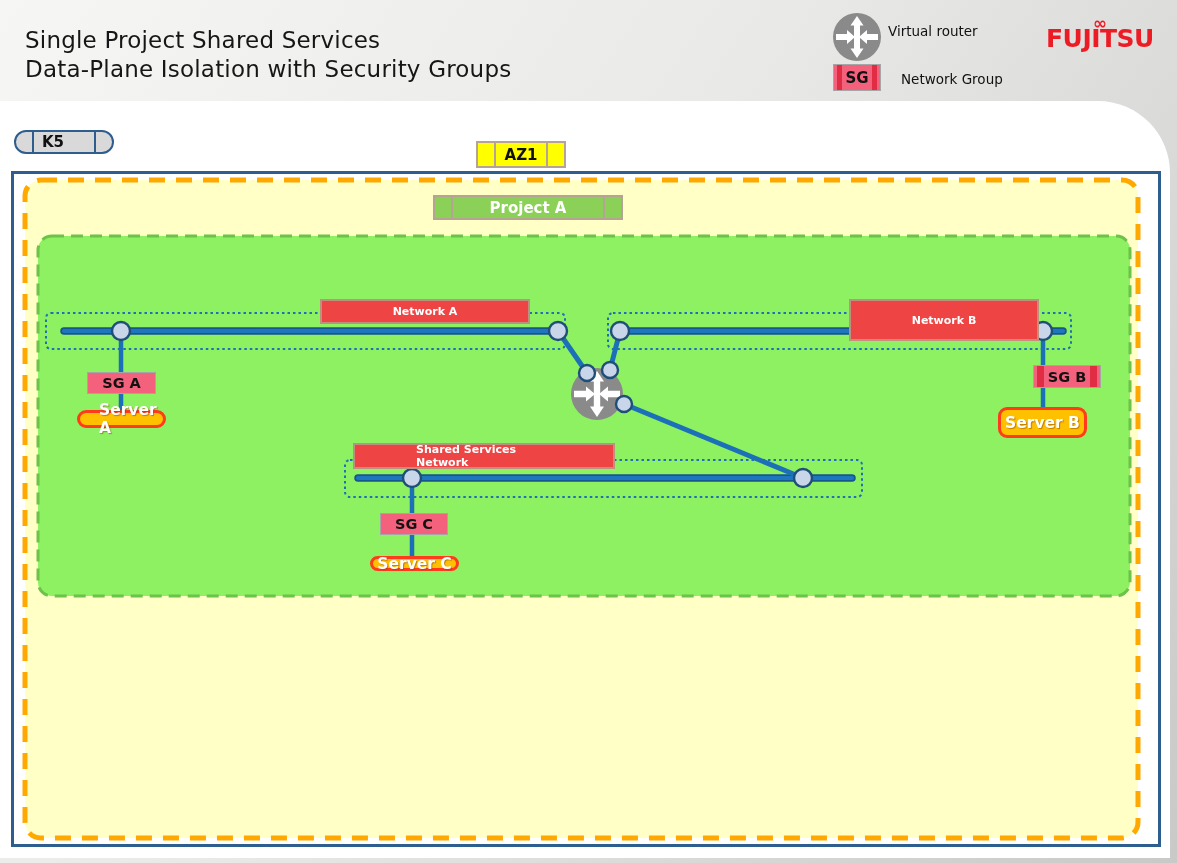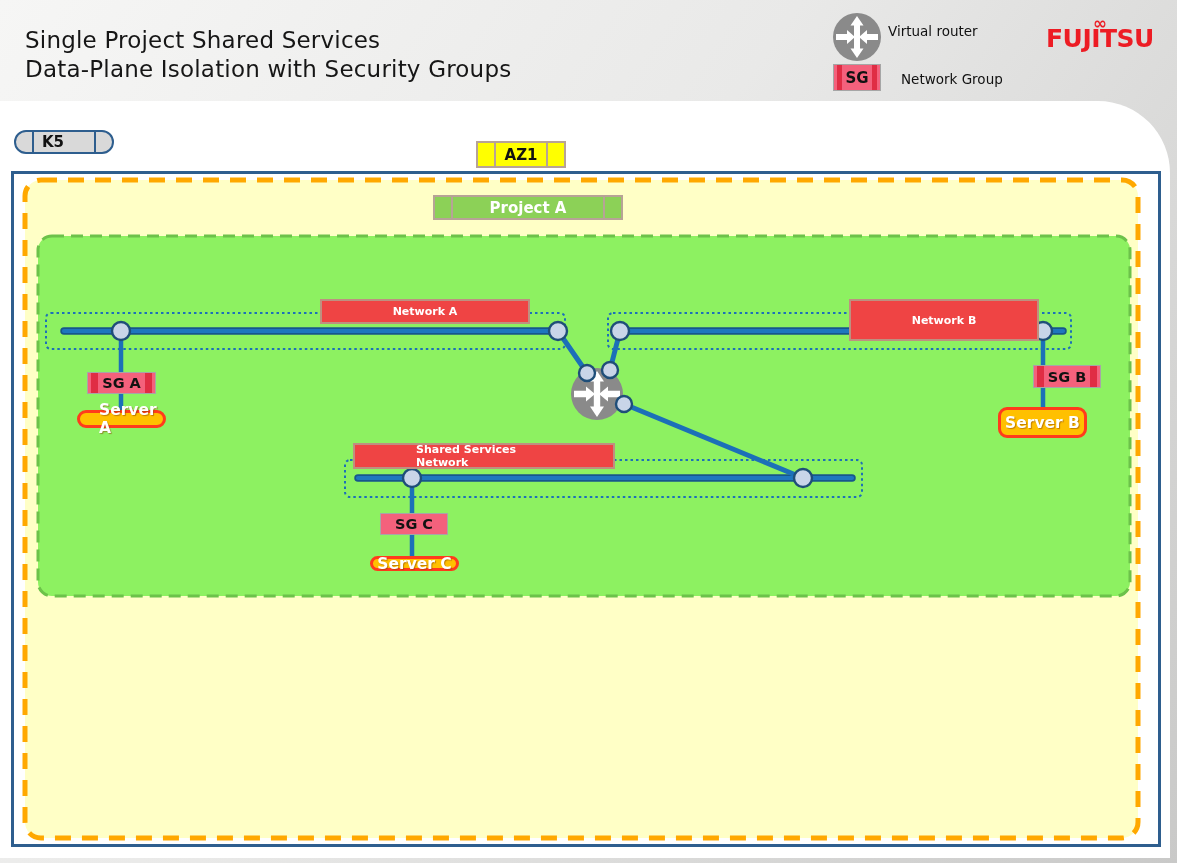--- a/index.html
+++ b/index.html
@@ -179,21 +179,21 @@
   <span class="mid">Network B</span>
   <span class="seg seg-r"></span>
 </div>
 
 <div class="segbox netlabel" style="left:353px;top:443px;width:262px;height:26px;gap:39px;">
   <span class="seg seg-l"></span>
   <span class="mid">Shared Services Network</span>
   <span class="seg seg-r"></span>
 </div>
 
-<div class="sg" style="left:87px;top:372px;width:69px;height:22px;">
+<div class="sg" style="left:87px;top:372px;width:69px;height:22px;flex-direction:column;">
   <span class="sgbar"></span>
   <span class="sgtext">SG A</span>
   <span class="sgbar"></span>
 </div>
 
 <div class="sg" style="left:1007px;top:365px;width:68px;height:23px;margin-left:26px;">
   <span class="sgbar"></span>
   <span class="sgtext">SG B</span>
   <span class="sgbar"></span>
 </div>

